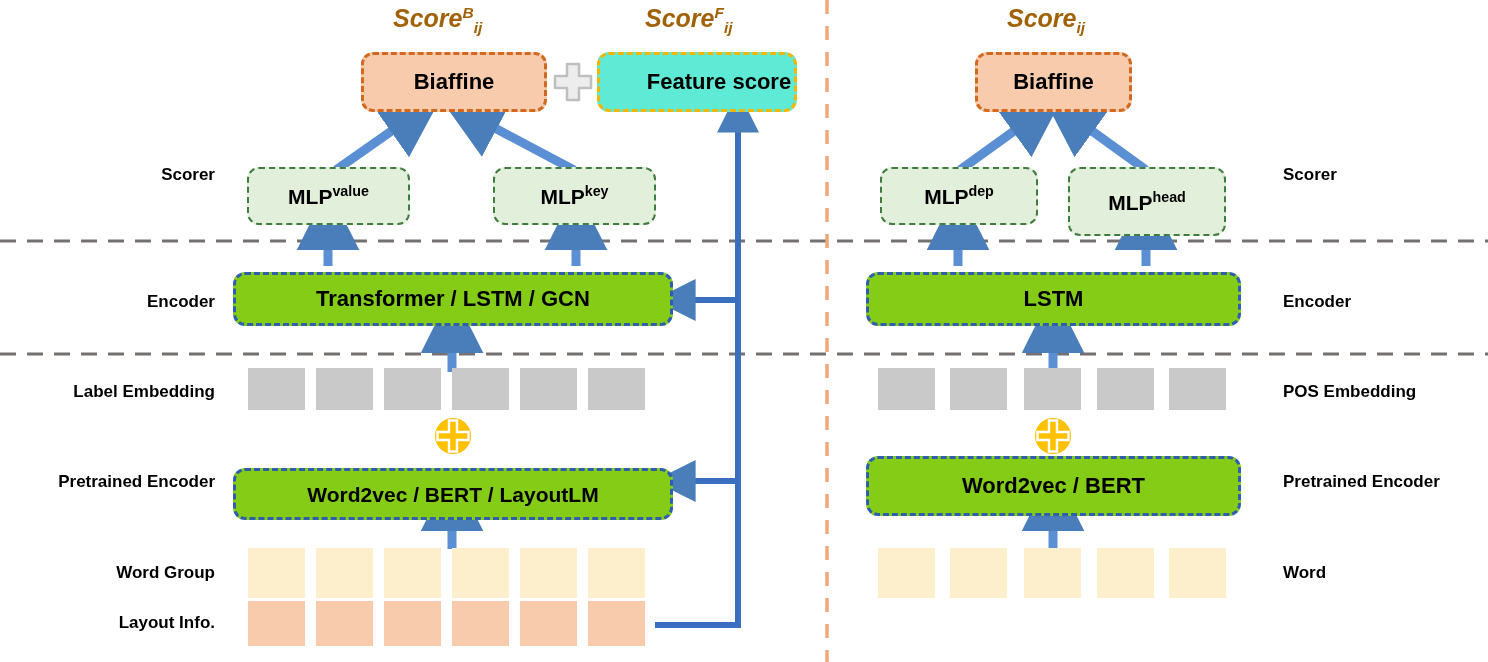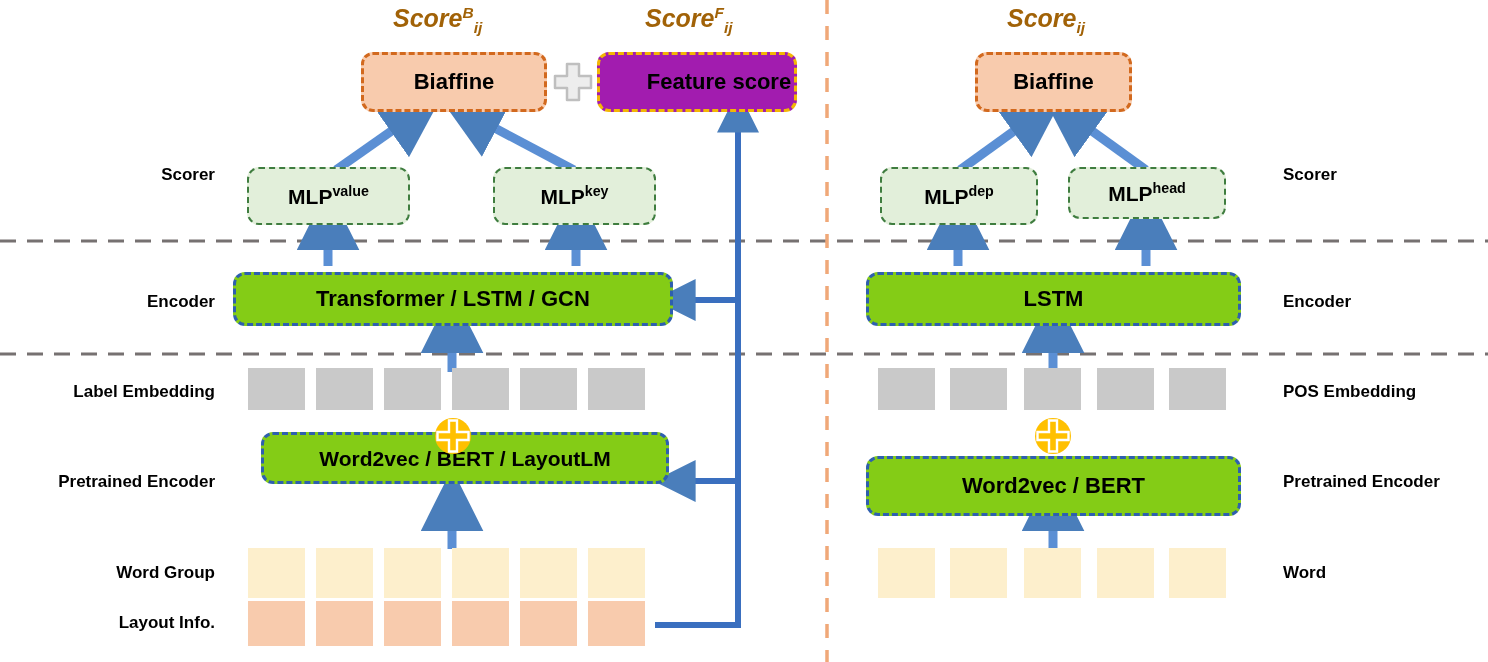--- a/index.html
+++ b/index.html
@@ -5,21 +5,21 @@
   html,body{margin:0;padding:0;background:#ffffff;}
   body{width:1488px;height:662px;font-family:"Liberation Sans",sans-serif;overflow:hidden;}
   #stage{position:relative;width:1488px;height:662px;background:#fff;}
   svg.layer{position:absolute;left:0;top:0;width:1488px;height:662px;pointer-events:none;}
 
   .box{position:absolute;box-sizing:border-box;display:flex;align-items:center;justify-content:center;
        font-weight:bold;color:#000;text-align:left;}
   .rnd{border-radius:12px;}
 
   .biaffine{background:#F8CBAD;border:3px dashed #D2691E;}
-  .feature{background:#a21caf;border:3px dashed #F2B705;padding-left:44px;}
+  .feature{background:#5eead4;border:3px dashed #F2B705;padding-left:44px;}
   .mlp{background:#E2EFDA;border:2.5px dashed #3F7D3F;}
   .enc{background:#84cc16;border:3px dashed #2E5FAF;}
 
   .cell{position:absolute;}
   .cell-gray{background:#C9C9C9;}
   .cell-cream{background:#FDEFCC;}
   .cell-orange{background:#F8CBAD;}
 
   .rowlabel{position:absolute;font-weight:bold;color:#000;font-size:17px;white-space:nowrap;}
   .rowlabel.r{text-align:left;}
@@ -105,21 +105,21 @@
   </div>
 
   <div class="box rnd mlp mlptext" style="left:493px;top:167px;width:163px;height:58px;">
     <span>
       <span>MLP</span><sup>key</sup>
     </span>
   </div>
 
   <div class="box rnd enc boxtext" style="left:233px;top:272px;width:440px;height:54px;">Transformer / LSTM / GCN</div>
 
-  <div class="box rnd enc boxtext sm" style="left:233px;top:432px;width:408px;height:52px;margin-left:28px;">Word2vec / BERT / LayoutLM</div>
+  <div class="box rnd enc boxtext sm" style="left:233px;top:468px;width:440px;height:52px;">Word2vec / BERT / LayoutLM</div>
 
   <div class="cell cell-gray" style="left:248px;top:368px;width:57px;height:42px;"></div>
   <div class="cell cell-gray" style="left:316px;top:368px;width:57px;height:42px;"></div>
   <div class="cell cell-gray" style="left:384px;top:368px;width:57px;height:42px;"></div>
   <div class="cell cell-gray" style="left:452px;top:368px;width:57px;height:42px;"></div>
   <div class="cell cell-gray" style="left:520px;top:368px;width:57px;height:42px;"></div>
   <div class="cell cell-gray" style="left:588px;top:368px;width:57px;height:42px;"></div>
 
   <div class="circleplus" style="left:433px;top:416px;width:40px;height:40px;">
     <svg width="40" height="40" viewBox="0 0 40 40">
@@ -154,21 +154,21 @@
   </div>
 
   <div class="box rnd biaffine boxtext" style="left:975px;top:52px;width:157px;height:60px;">Biaffine</div>
 
   <div class="box rnd mlp mlptext" style="left:880px;top:167px;width:158px;height:58px;">
     <span>
       <span>MLP</span><sup>dep</sup>
     </span>
   </div>
 
-  <div class="box rnd mlp mlptext" style="left:1068px;top:167px;width:158px;height:52px;">
+  <div class="box rnd mlp mlptext" style="left:1068px;top:167px;width:158px;height:69px;">
     <span>
       <span>MLP</span><sup>head</sup>
     </span>
   </div>
 
   <div class="box rnd enc boxtext" style="left:866px;top:272px;width:375px;height:54px;">LSTM</div>
 
   <div class="box rnd enc boxtext" style="left:866px;top:456px;width:375px;height:60px;">Word2vec / BERT</div>
 
   <div class="cell cell-gray" style="left:878px;top:368px;width:57px;height:42px;"></div>

